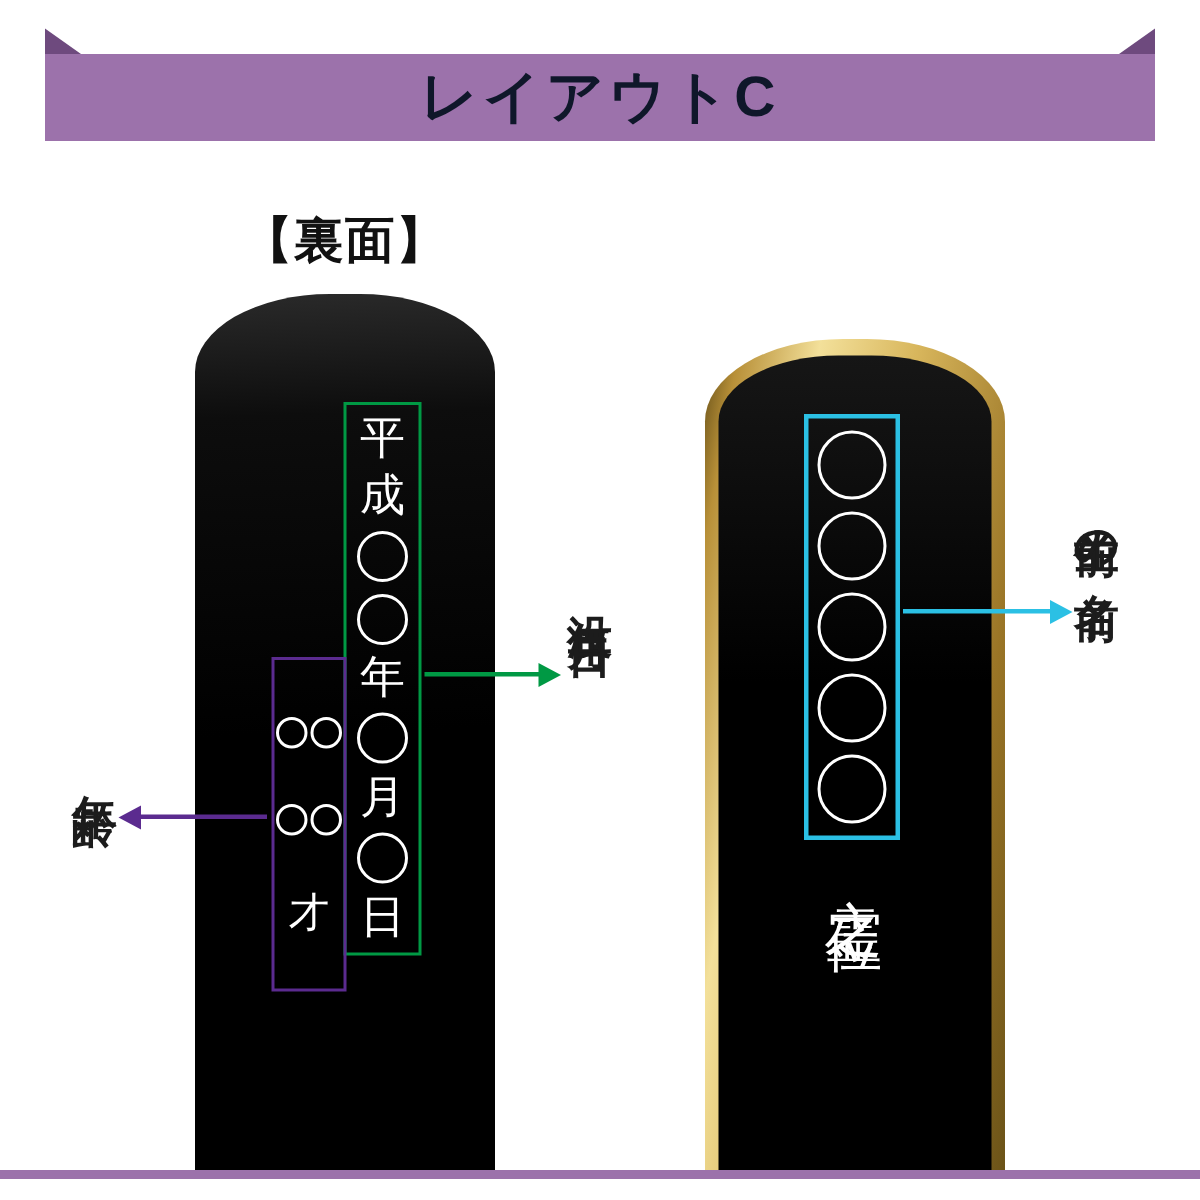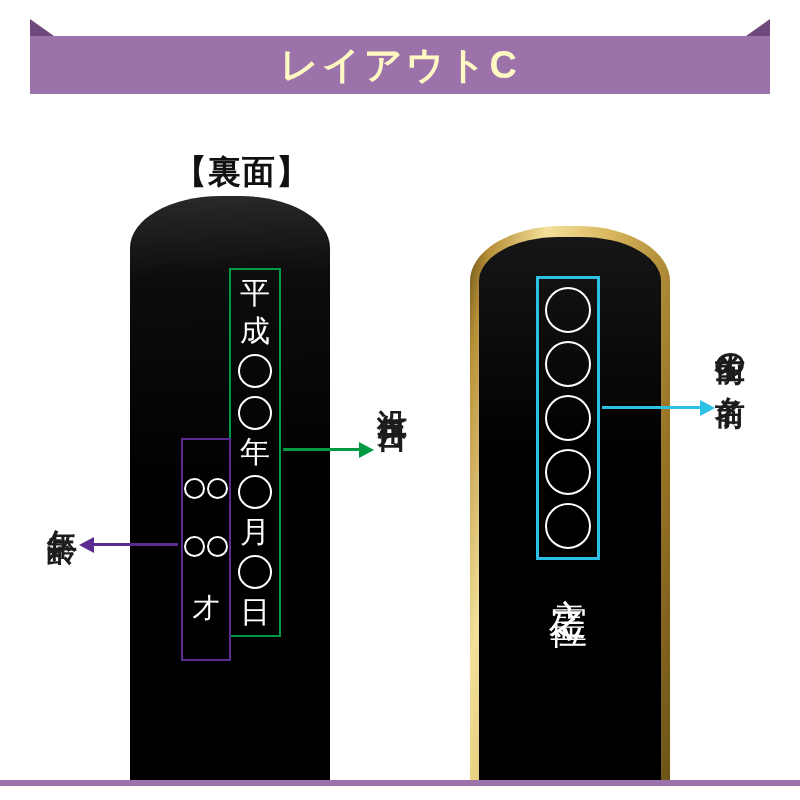--- a/index.html
+++ b/index.html
@@ -7,29 +7,29 @@
     position:relative;width:800px;height:800px;background:#ffffff;overflow:hidden;
     font-family:"Liberation Sans","DejaVu Sans",sans-serif;
   }
 
   
   .banner{
     position:absolute;left:30px;top:36px;width:740px;height:58px;
     background:#9c72ab;display:flex;align-items:center;justify-content:center;
   }
   .banner .title{
-    color:#fef9c3;font-size:38px;font-weight:bold;letter-spacing:3px;line-height:1;
+    color:#0f172a;font-size:38px;font-weight:bold;letter-spacing:3px;line-height:1;
   }
   .fold{position:absolute;width:0;height:0;top:-17px;}
   .fold-left{left:0;border-bottom:17px solid #6e4a7e;border-right:24px solid transparent;}
   .fold-right{right:0;border-bottom:17px solid #6e4a7e;border-left:24px solid transparent;}
 
   
   .side-heading{
-    position:absolute;top:138px;width:200px;text-align:center;margin:12px;
+    position:absolute;top:138px;width:200px;text-align:center;margin:0;
     font-size:33px;font-weight:bold;color:#111111;letter-spacing:1px;
   }
   .heading-back{left:130px;}
   .heading-front{left:470px;}
 
   
   .tablet-back{
     position:absolute;left:130px;top:196px;width:200px;height:585px;
     background:linear-gradient(178deg,#2a2a2a 0%,#0d0d0d 14%,#000000 50%);
     border-radius:90px 90px 0 0 / 52px 52px 0 0;

